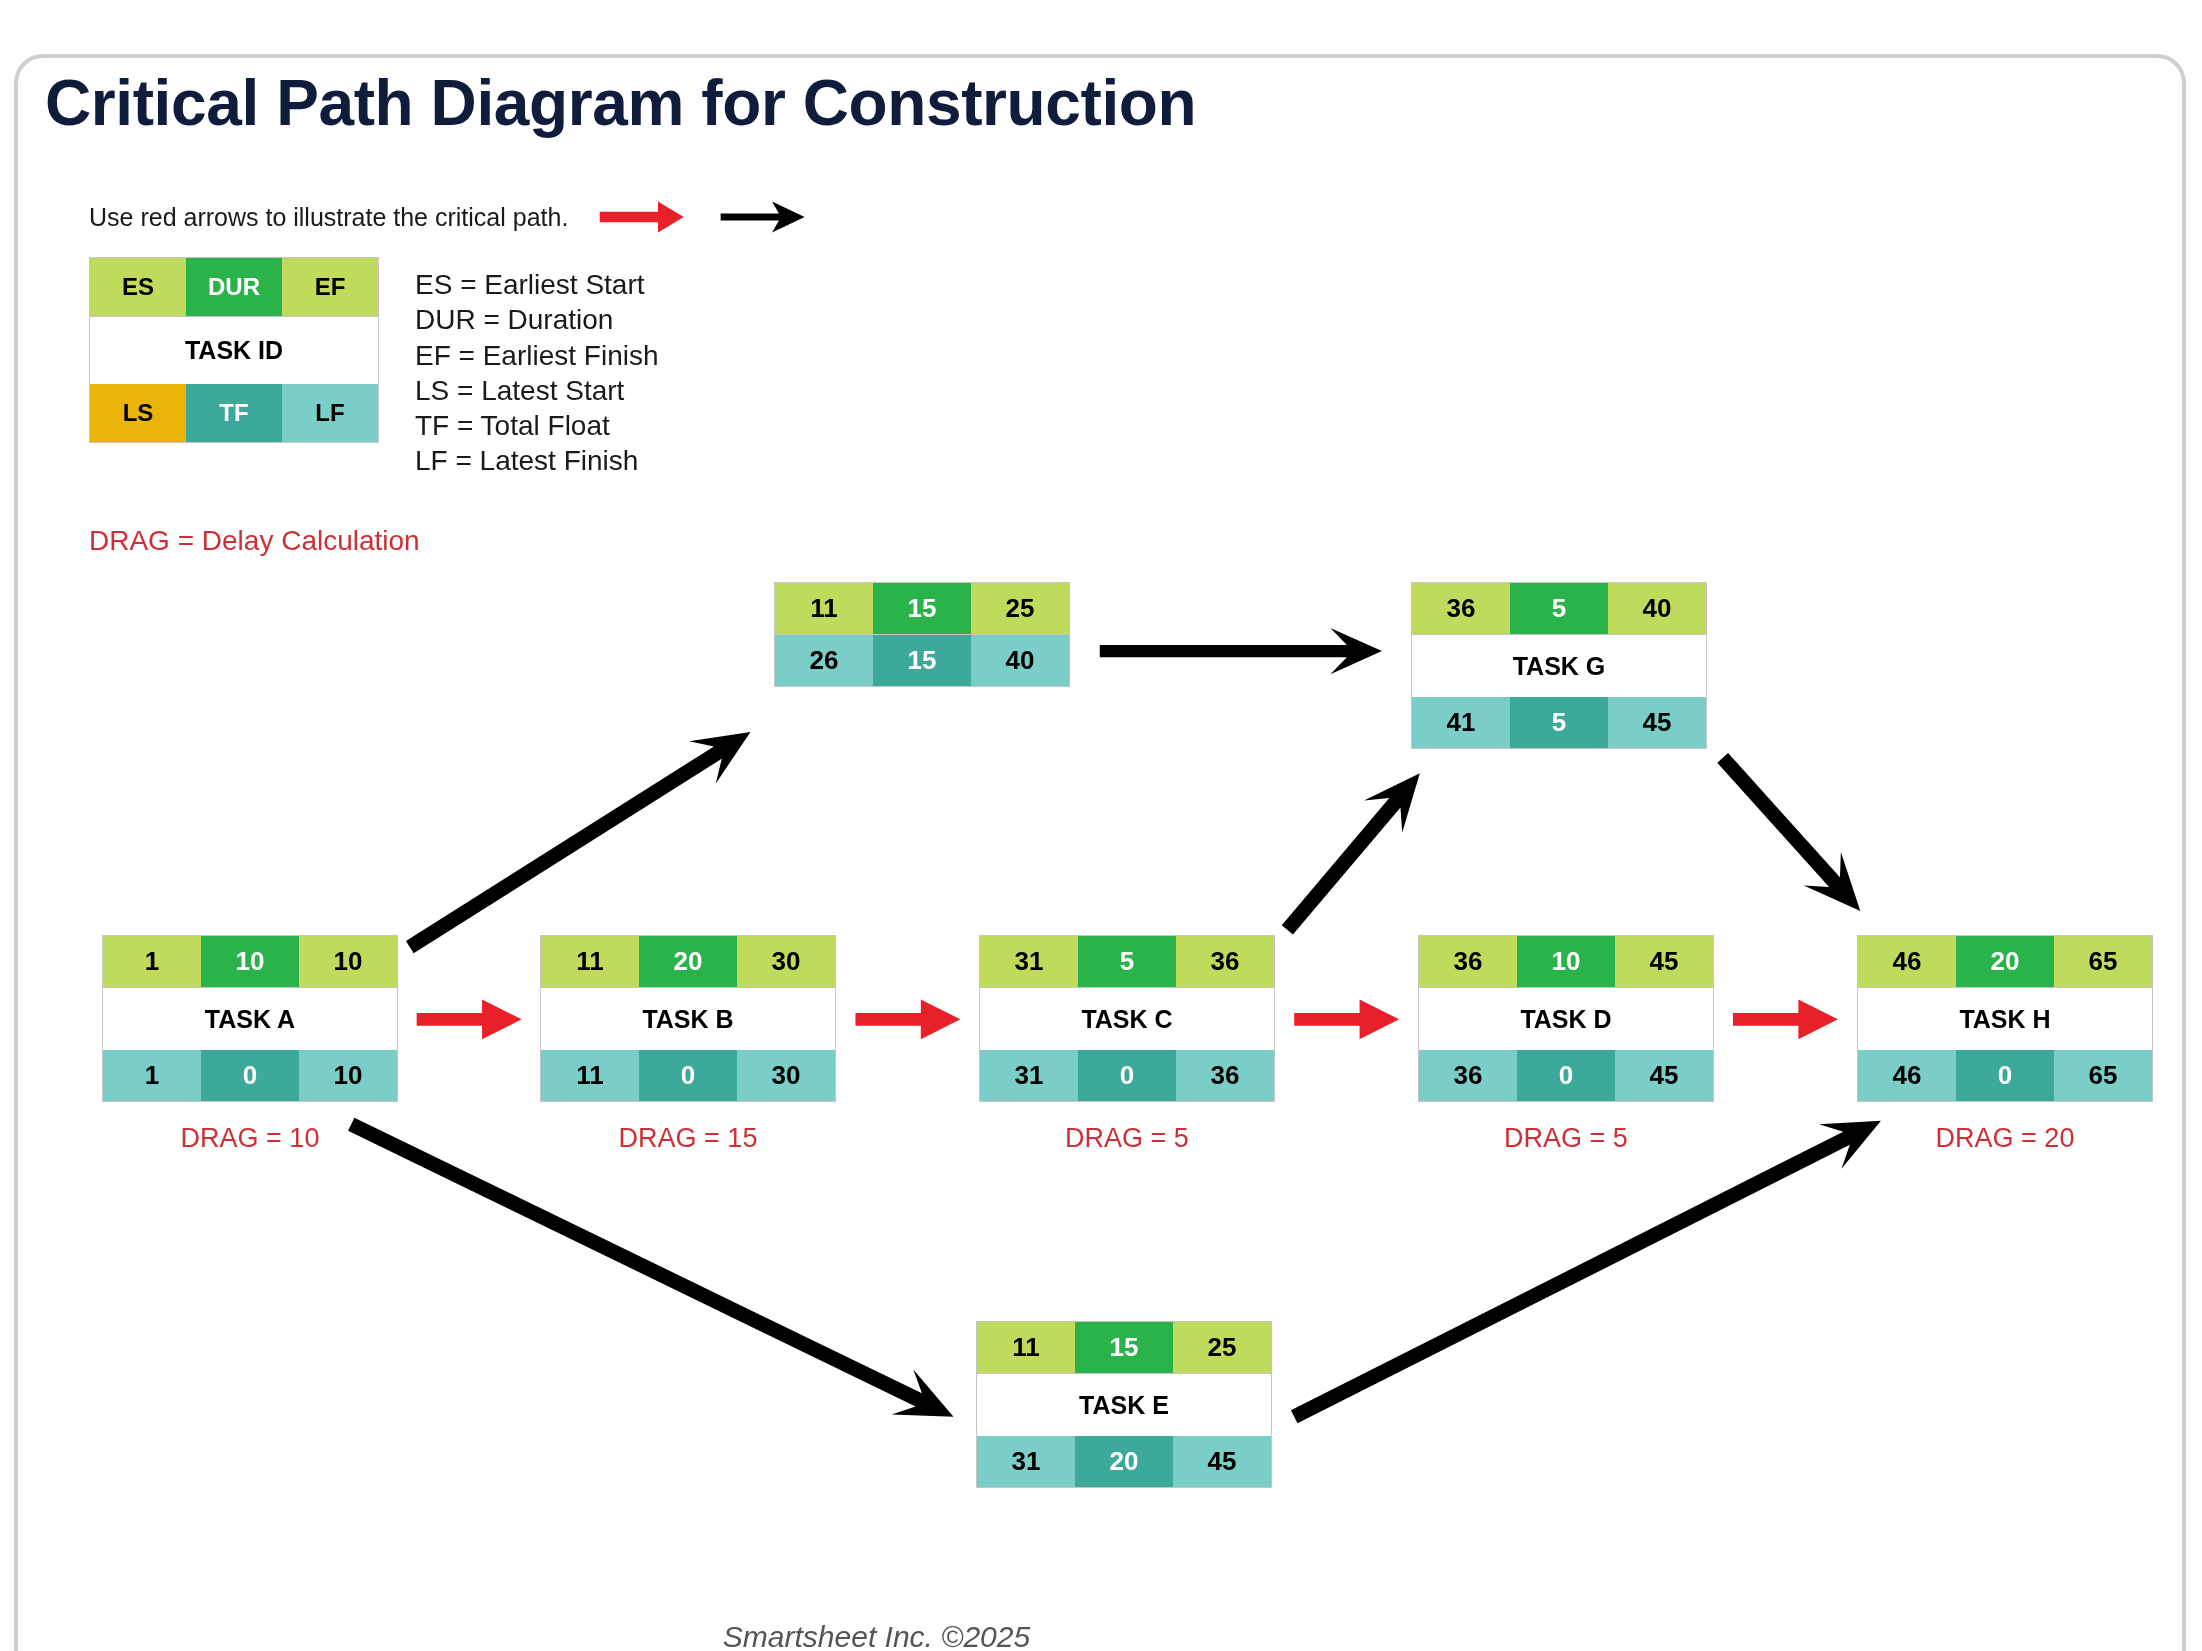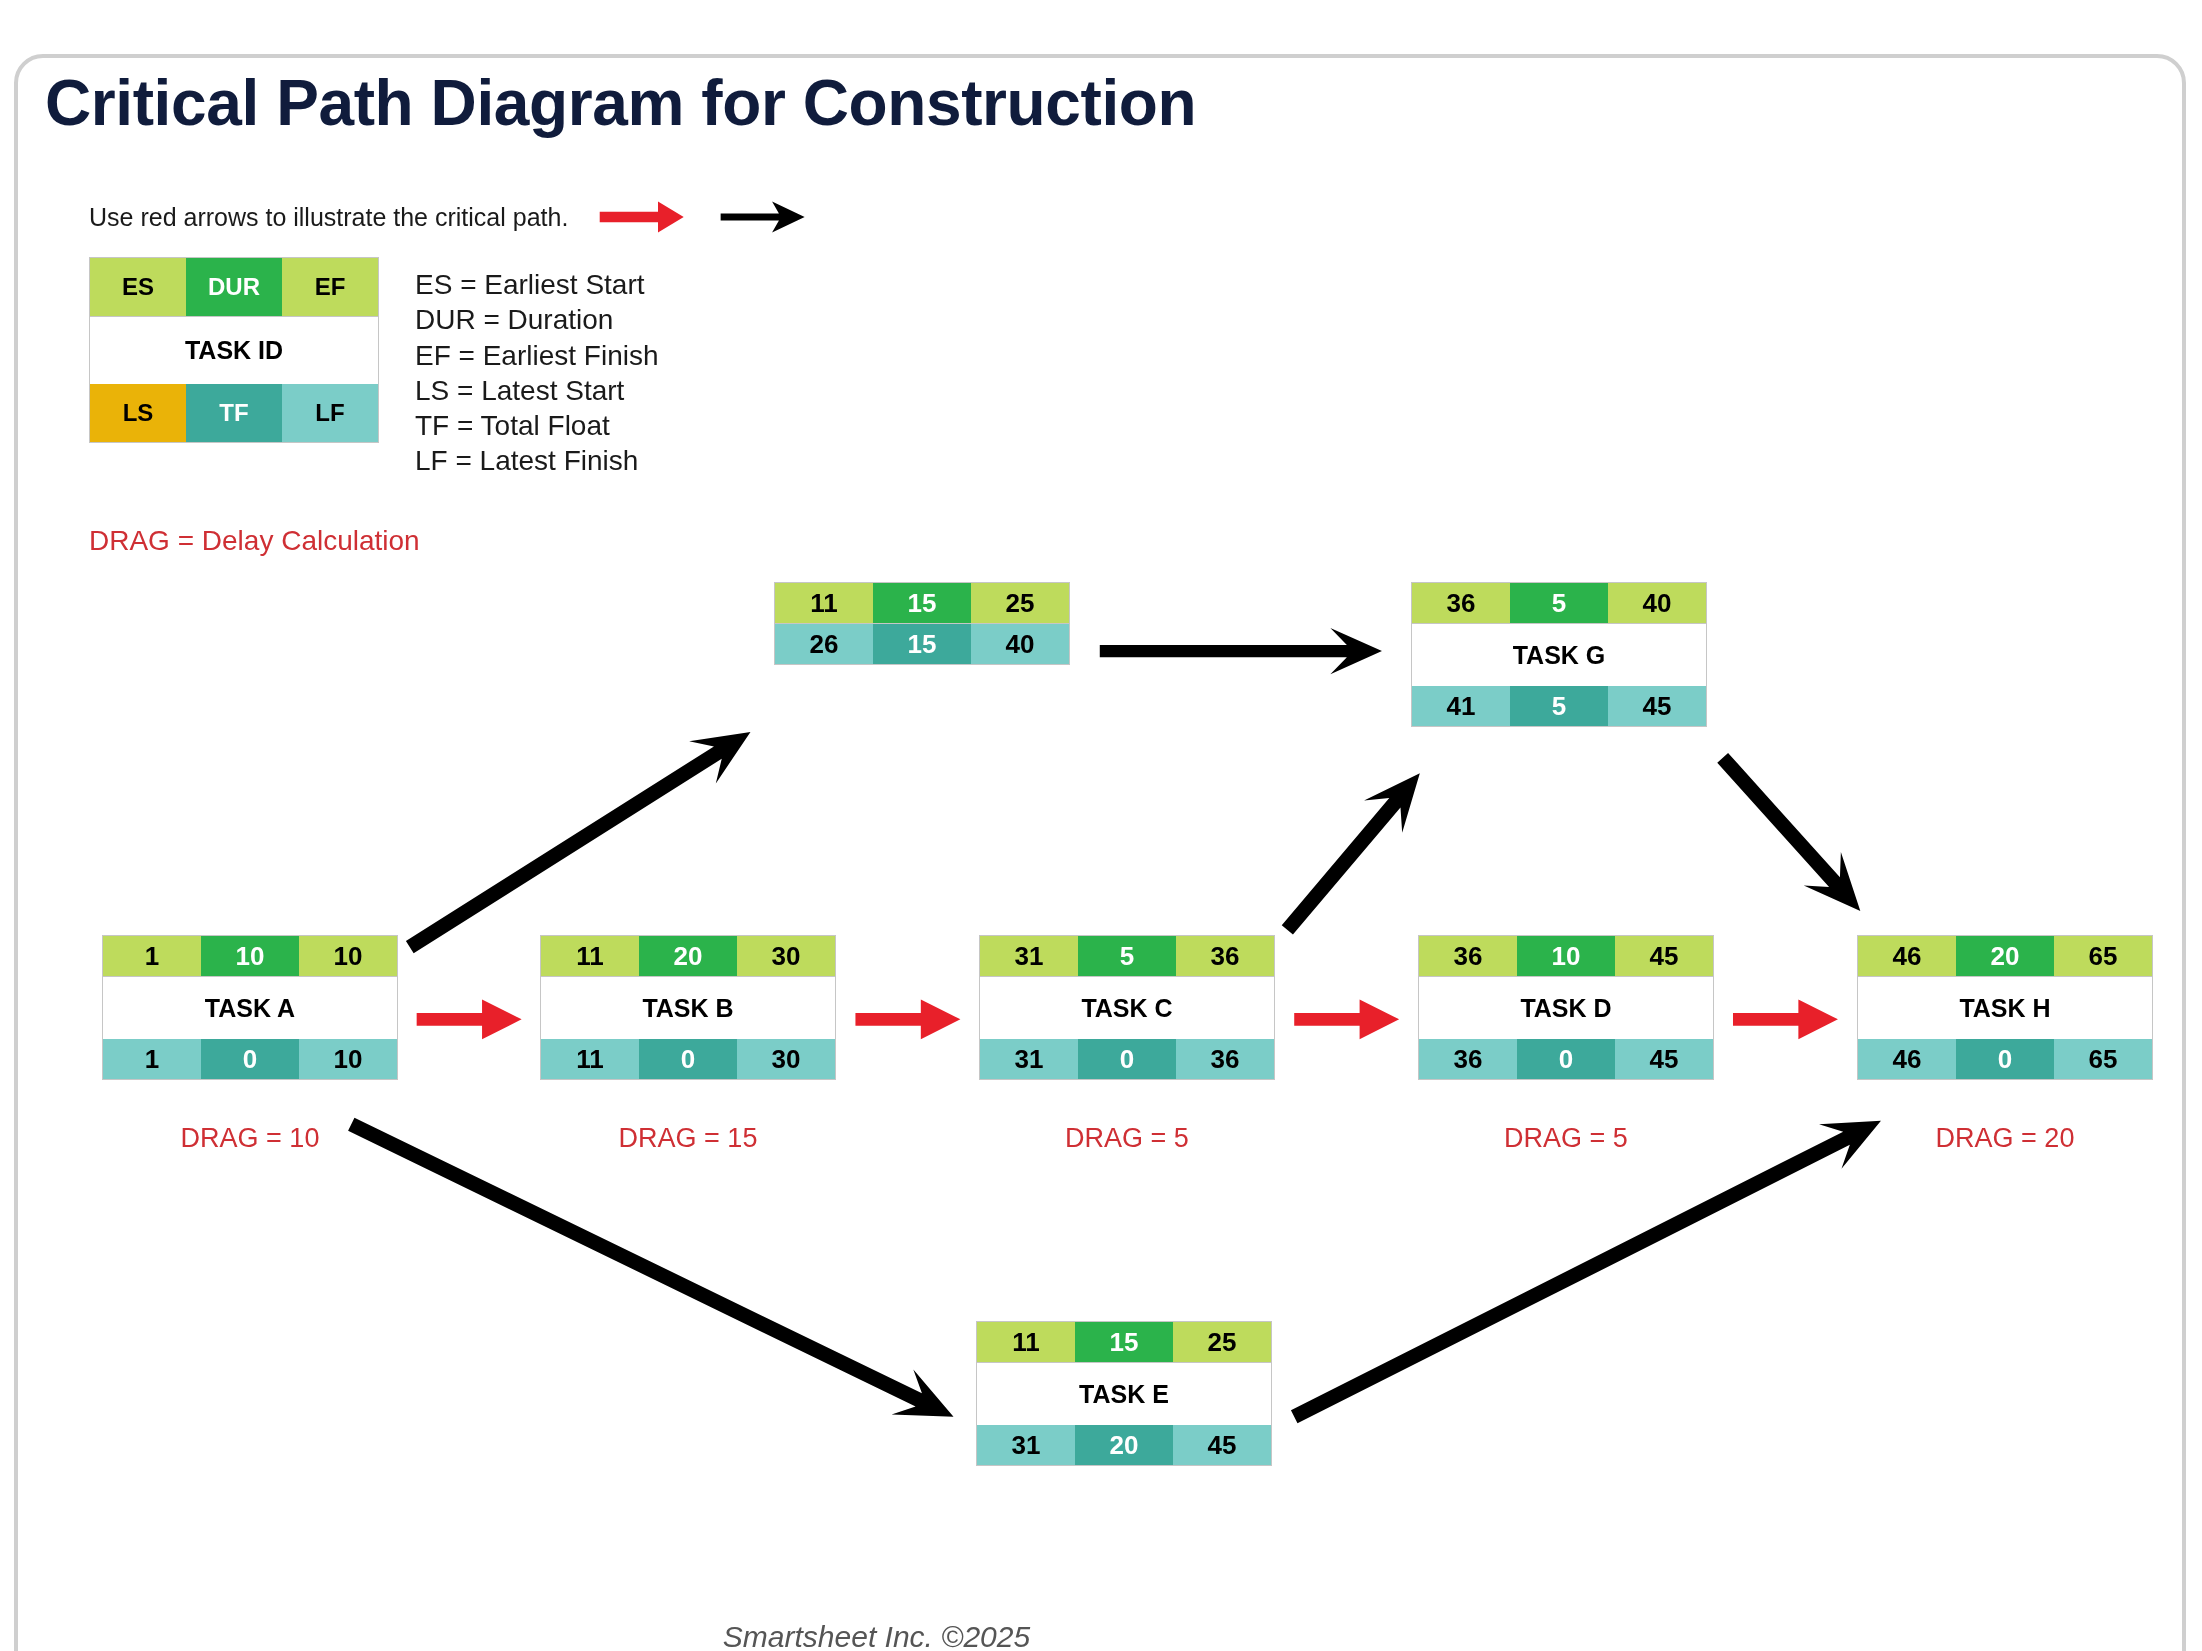--- a/index.html
+++ b/index.html
@@ -121,21 +121,21 @@
     position: absolute;
     width: 296px;
   }
   .nrow {
     display: flex;
     width: 100%;
     box-sizing: border-box;
   }
   .ncell {
     flex: 1 1 0;
-    height: 40px;
+    height: 51px;
     display: flex;
     align-items: center;
     justify-content: center;
     font-size: 26px;
     font-weight: bold;
     color: #000000;
     box-sizing: border-box;
   }
   .ncell.mid { color: #ffffff; }
   .nrow.top { border: 0.9px solid #c6c6c6; }

